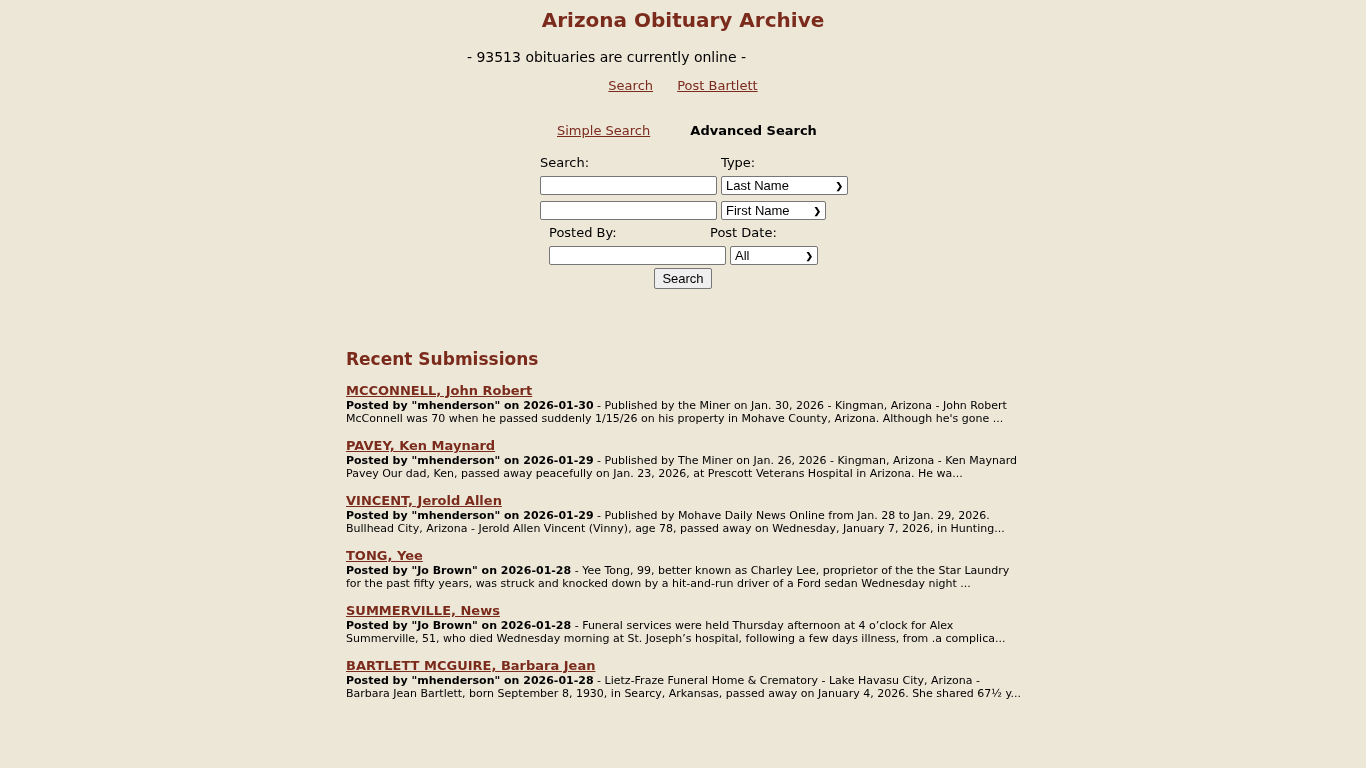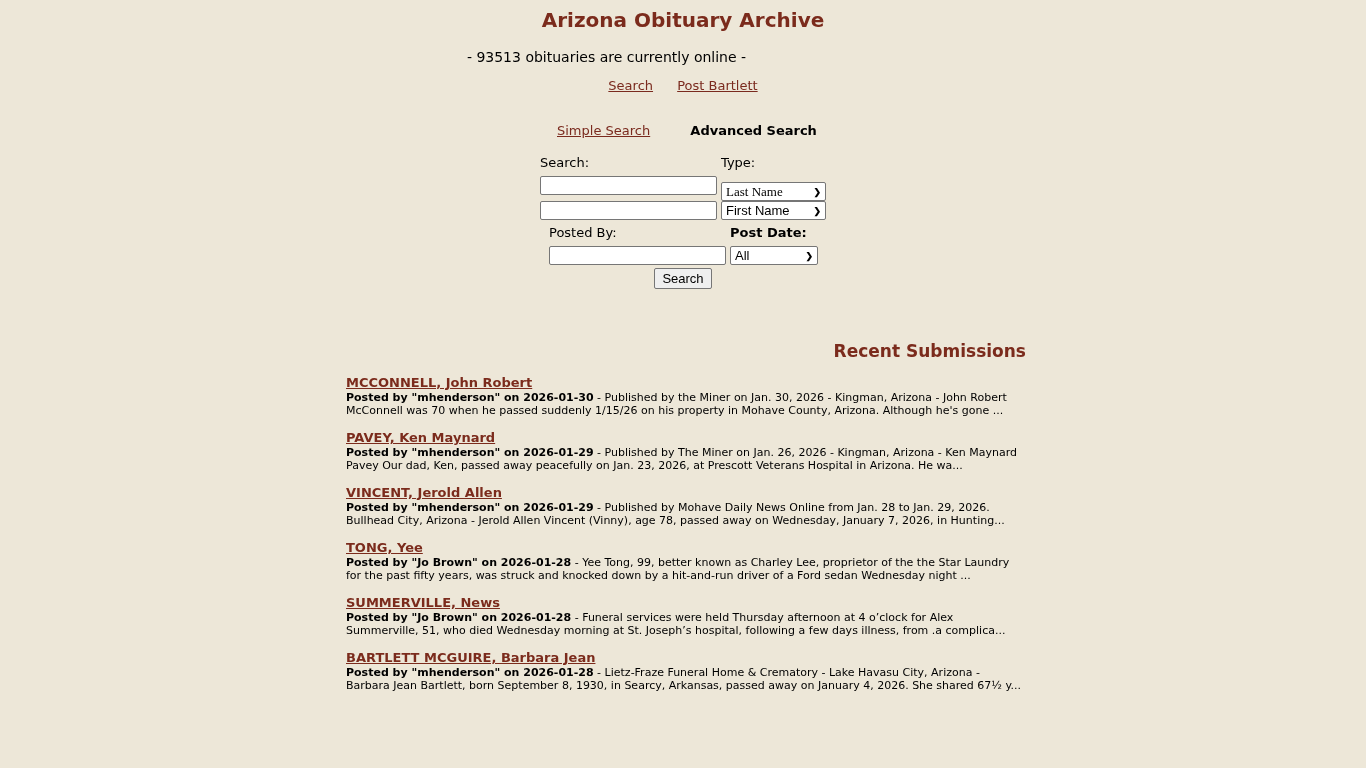--- a/index.html
+++ b/index.html
@@ -48,21 +48,21 @@
     .btn {
       position: absolute; left: 654px; top: 268px; width: 58px; height: 21px;
       box-sizing: border-box; border: 1px solid #767676; border-radius: 2px;
       background: #efefef; font-family: "Liberation Sans", sans-serif; font-size: 13px;
       display: flex; align-items: center; justify-content: center; cursor: pointer;
     }
     .recent {
       position: absolute; left: 346px; top: 333px; width: 680px;
     }
     .recent h2 {
-      margin: 8px 0 14px 0; font-size: 17px; font-weight: bold; color: #7b2b1c; text-align: right;
+      margin: 16px 0 14px 0; font-size: 17px; font-weight: bold; color: #7b2b1c;
     }
     .entry { margin-bottom: 13px; }
     .entry a.name {
       font-size: 13px; font-weight: bold; color: #7b2b1c; display: block; line-height: 16px;
     }
     .entry .body { font-size: 11px; line-height: 13px; }
     .entry .body b { font-weight: bold; }
   </style>
 </head>
 <body>
@@ -78,33 +78,33 @@
 <div class="searchtabs">
   <a href="#">Simple Search</a>
   <span class="active">Advanced Search</span>
 </div>
 
 <div>
   <span class="lbl" style="left:540px; top:155px;">Search:</span>
   <span class="lbl" style="left:721px; top:155px;">Type:</span>
 
   <input class="txt" style="left: 540px; top: 176px; width: 177px;" value="">
-  <div class="sel" style="left:721px; top:182px; width:105px;font-family:Liberation Serif, serif;">
+  <div class="sel" style="left:721px; top:176px; width:127px;">
     <span>Last Name</span>
     <span class="chev">❯</span>
   </div>
 
   <input class="txt" style="left: 540px; top: 201px; width: 177px;" value="">
   <div class="sel" style="left:721px; top:201px; width:105px;">
     <span>First Name</span>
     <span class="chev">❯</span>
   </div>
 
   <span class="lbl" style="left:549px; top:225px;">Posted By:</span>
-  <span class="lbl" style="left:730px; top:225px;font-weight:bold;">Post Date:</span>
+  <span class="lbl" style="left:710px; top:225px;">Post Date:</span>
 
   <input class="txt" style="left: 549px; top: 246px; width: 177px;" value="">
   <div class="sel" style="left:730px; top:246px; width:88px;">
     <span>All</span>
     <span class="chev">❯</span>
   </div>
 
   <div class="btn">Search</div>
 </div>
 

